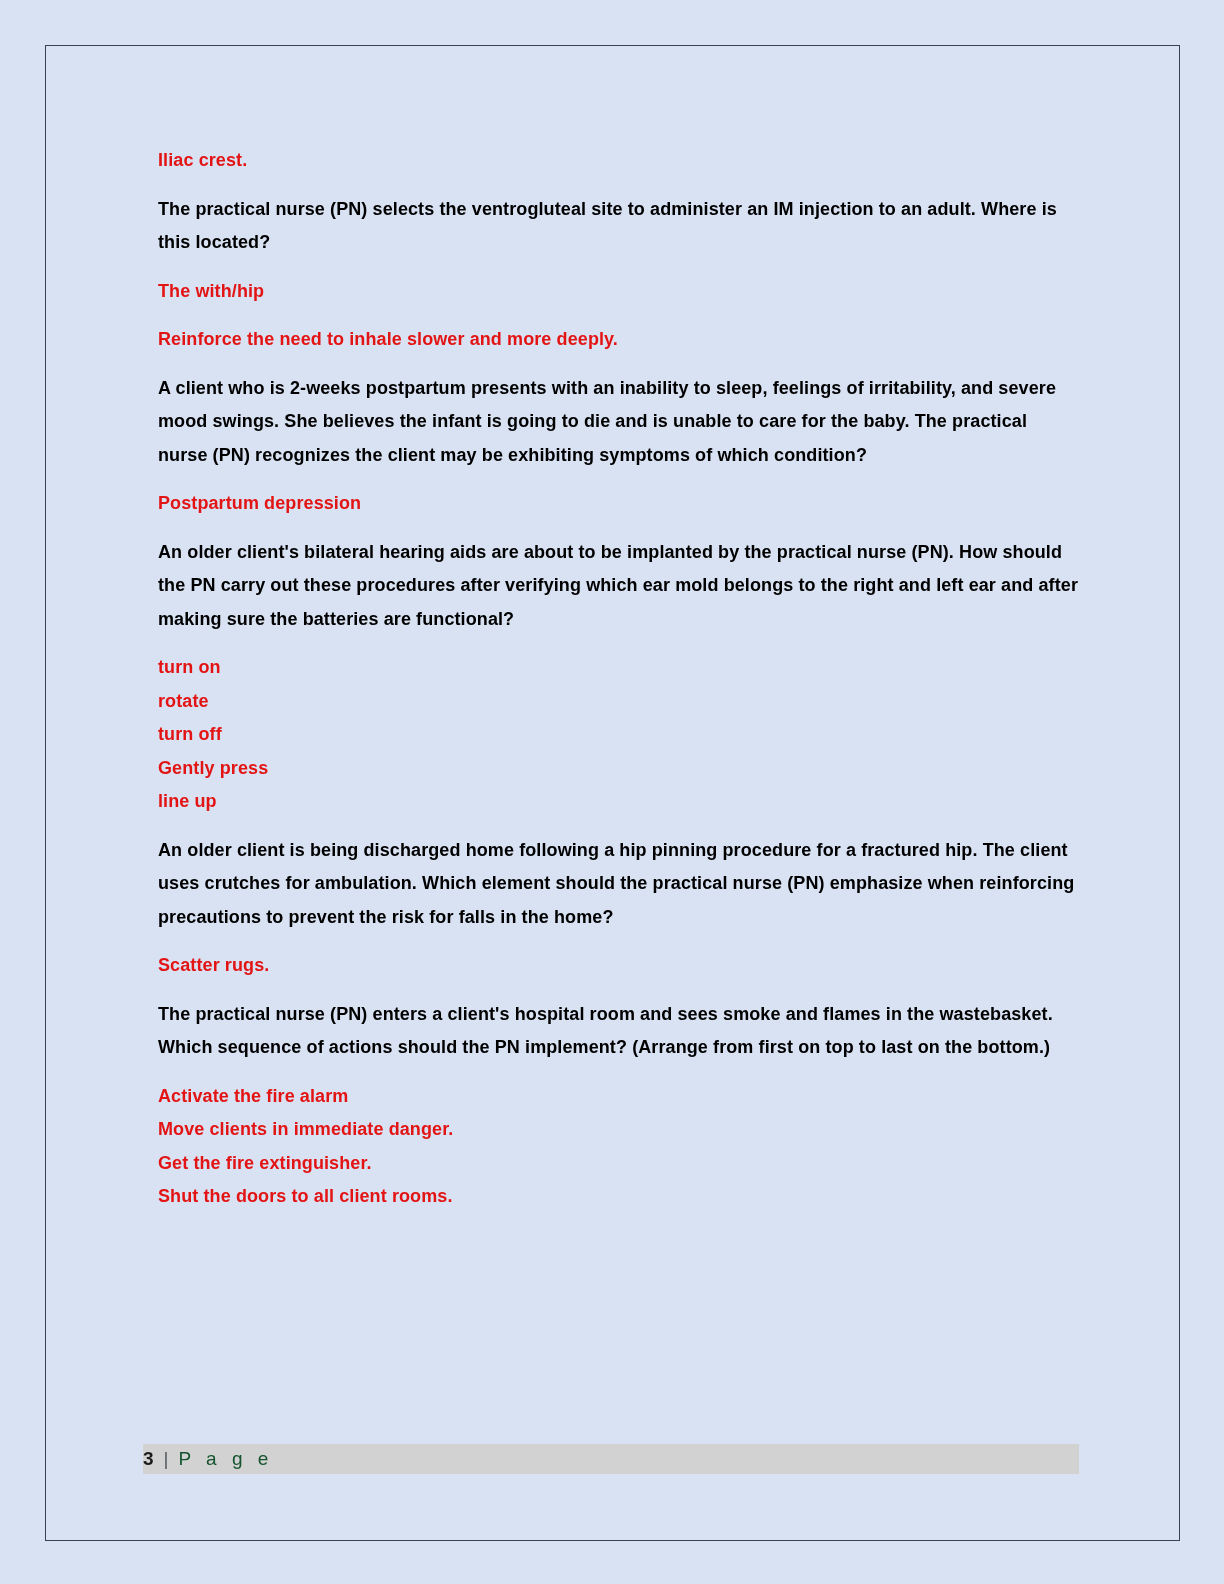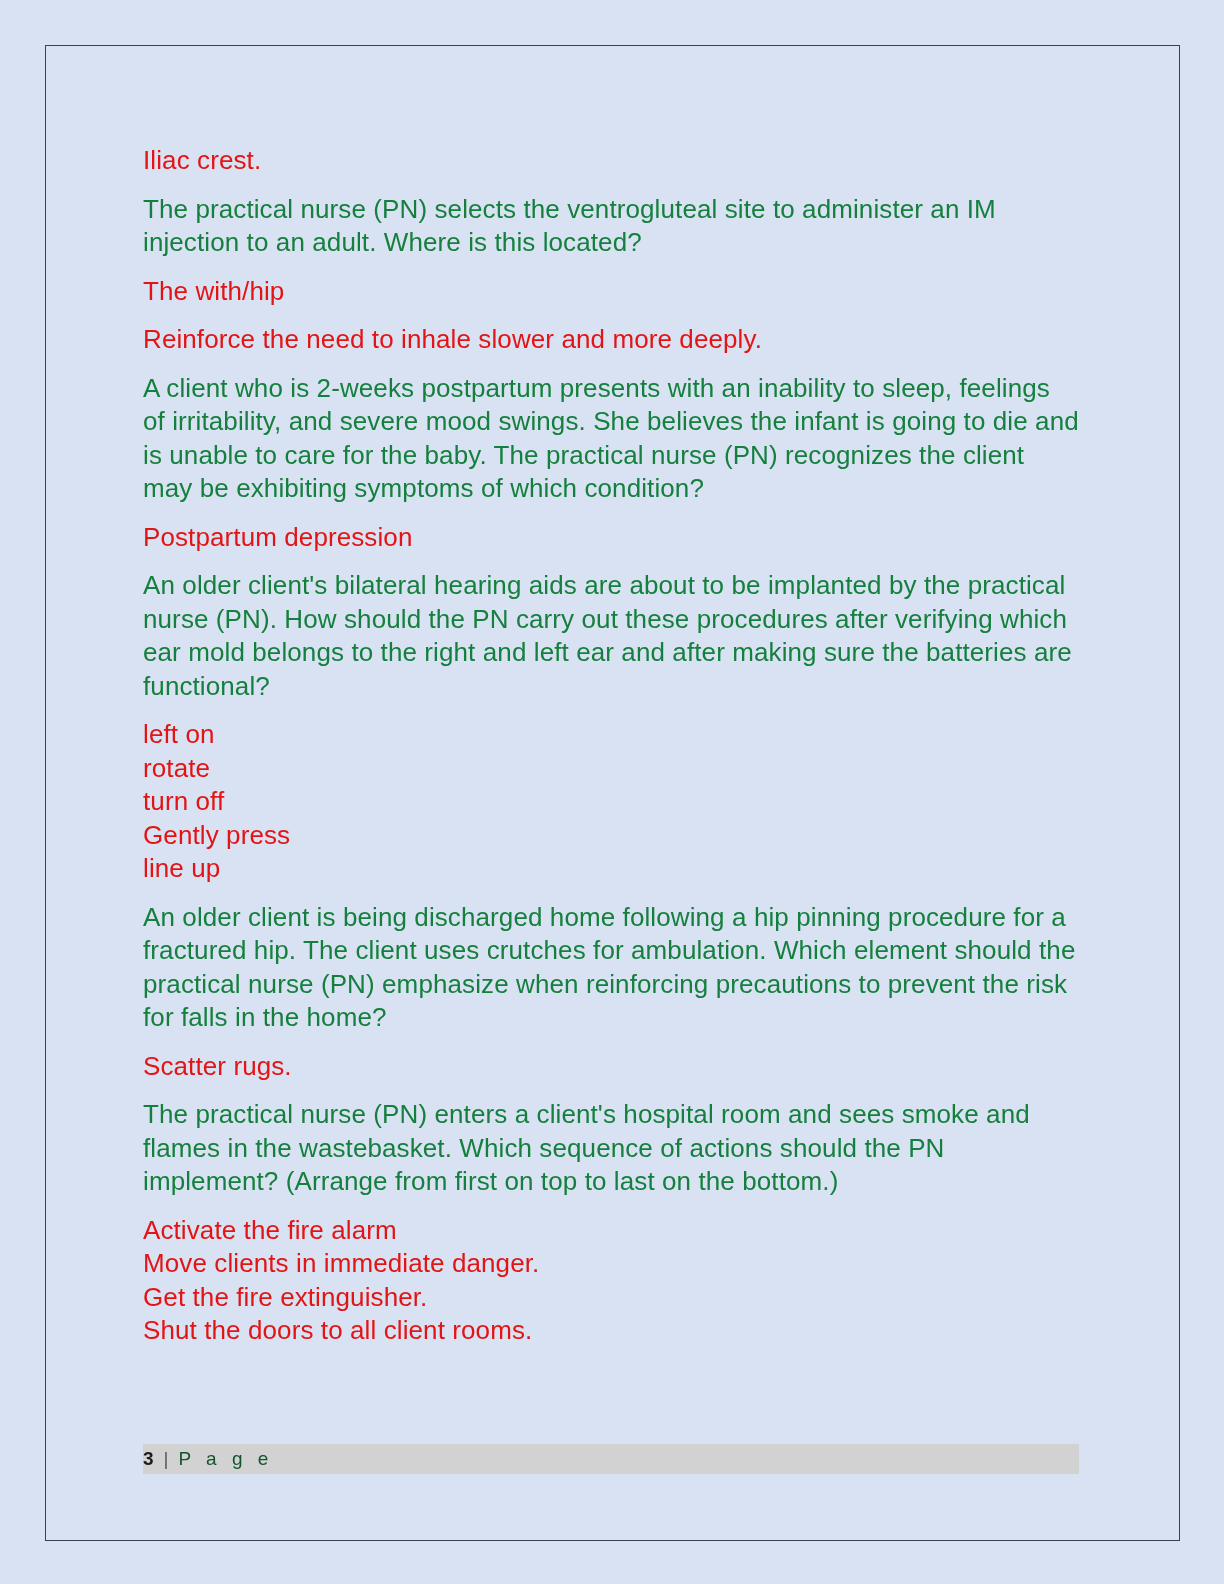--- a/index.html
+++ b/index.html
@@ -24,27 +24,28 @@
     background: #d9e2f3;
     box-sizing: border-box;
   }
   .content {
     position: absolute;
     left: 97px;
     top: 98px;
     width: 936px;
   }
   .content p {
-    margin: 0 0 15px 0;
-    font-size: 26px;
+    margin: 0 0 15px 15px;
+    font-size: 18px;
     line-height: 33.5px;
     letter-spacing: 0.1px;
+    font-weight: bold;
   }
   .question {
-    color: #15803d;
+    color: #000000;
   }
   .answer {
     color: #e31414;
   }
   .footer-band {
     position: absolute;
     left: 97px;
     bottom: 66px;
     width: 936px;
     height: 30px;
@@ -81,21 +82,21 @@
 
     <p class="answer">Reinforce the need to inhale slower and more deeply.</p>
 
     <p class="question">A client who is 2-weeks postpartum presents with an inability to sleep, feelings of irritability, and severe mood swings. She believes the infant is going to die and is unable to care for the baby. The practical nurse (PN) recognizes the client may be exhibiting symptoms of which condition?</p>
 
     <p class="answer">Postpartum depression</p>
 
     <p class="question">An older client's bilateral hearing aids are about to be implanted by the practical nurse (PN). How should the PN carry out these procedures after verifying which ear mold belongs to the right and left ear and after making sure the batteries are functional?</p>
 
     <p class="answer">
-      <span>left on</span><br>
+      <span>turn on</span><br>
       <span>rotate</span><br>
       <span>turn off</span><br>
       <span>Gently press</span><br>
       <span>line up</span>
     </p>
 
     <p class="question">An older client is being discharged home following a hip pinning procedure for a fractured hip. The client uses crutches for ambulation. Which element should the practical nurse (PN) emphasize when reinforcing precautions to prevent the risk for falls in the home?</p>
 
     <p class="answer">Scatter rugs.</p>
 

